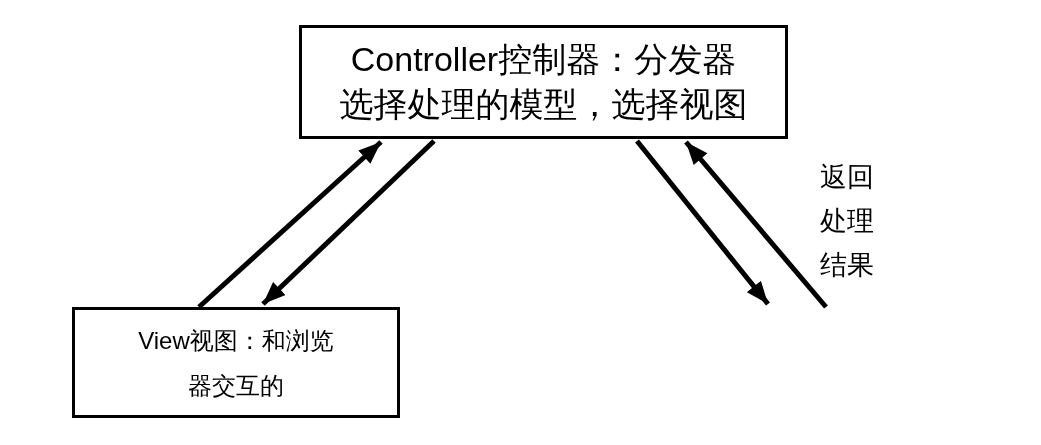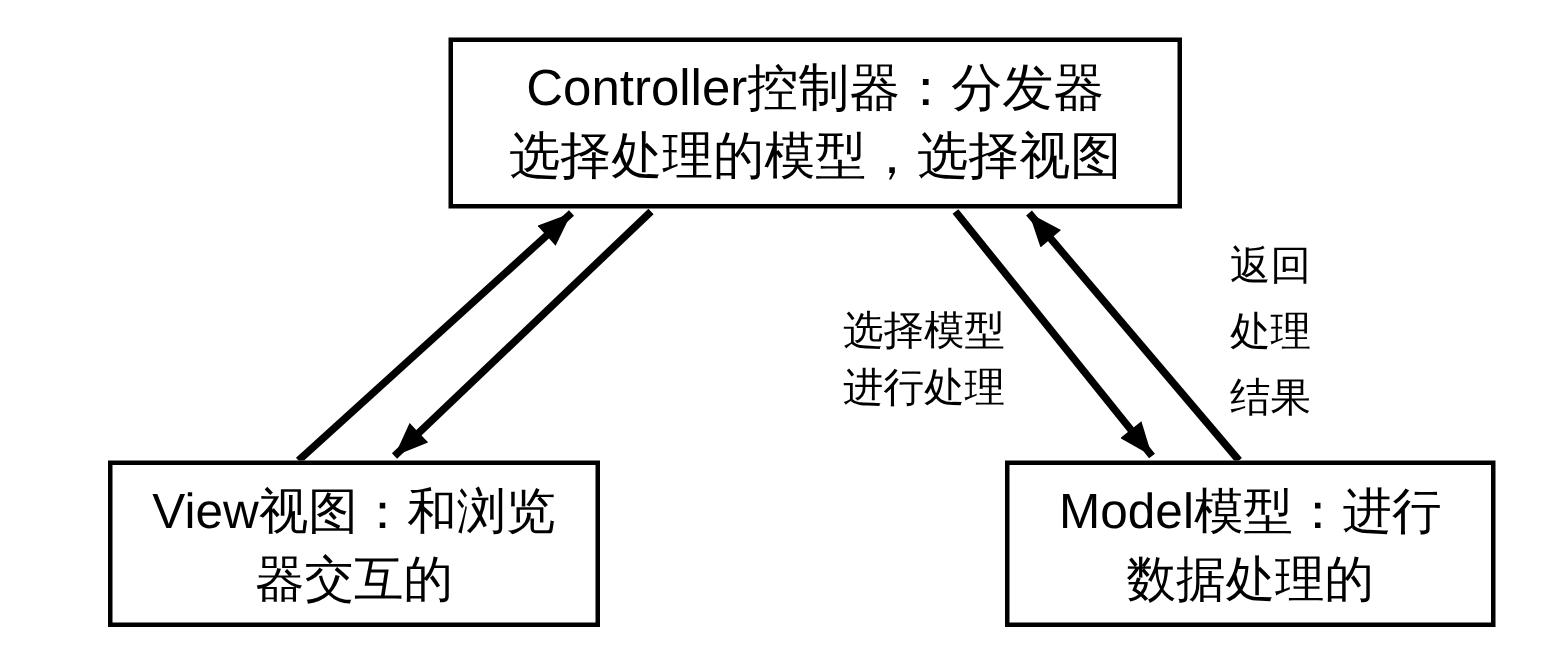--- a/index.html
+++ b/index.html
@@ -26,21 +26,21 @@
   }
   .node {
     position: absolute;
     border: 3px solid var(--ink);
     background: var(--paper);
     display: flex;
     align-items: center;
     justify-content: center;
     text-align: center;
     white-space: pre-line;
-    font-size: 33px;
+    font-size: 24px;
     line-height: 45px;
   }
   .node--controller { left: 272px; top: 25px;  width: 489px; height: 114px; font-size: 34px; }
   .node--view       { left: 45px;  top: 307px; width: 328px; height: 111px; }
   .node--model      { left: 643px; top: 307px; width: 327px; height: 111px; }
   .edge-label {
     position: absolute;
     white-space: pre-line;
     font-size: 27px;
     line-height: 38px;
@@ -67,25 +67,21 @@
     <line x1="610" y1="141" x2="741" y2="304" marker-end="url(#ah)"></line>
     <line x1="799" y1="307" x2="659" y2="142" marker-end="url(#ah)"></line>
   </svg>
 
   <div class="node node--controller">Controller控制器：分发器
 选择处理的模型，选择视图</div>
 
   <div class="node node--view">View视图：和浏览
 器交互的</div>
 
-  <div class="node node--model">Model模型：进行
-数据处理的</div>
 
 
 
-  <div class="edge-label edge-label--select-model">选择模型
-进行处理</div>
 
   <div class="edge-label edge-label--return-result">返回
 处理
 结果</div>
 
 </div>
 
 </body></html>

